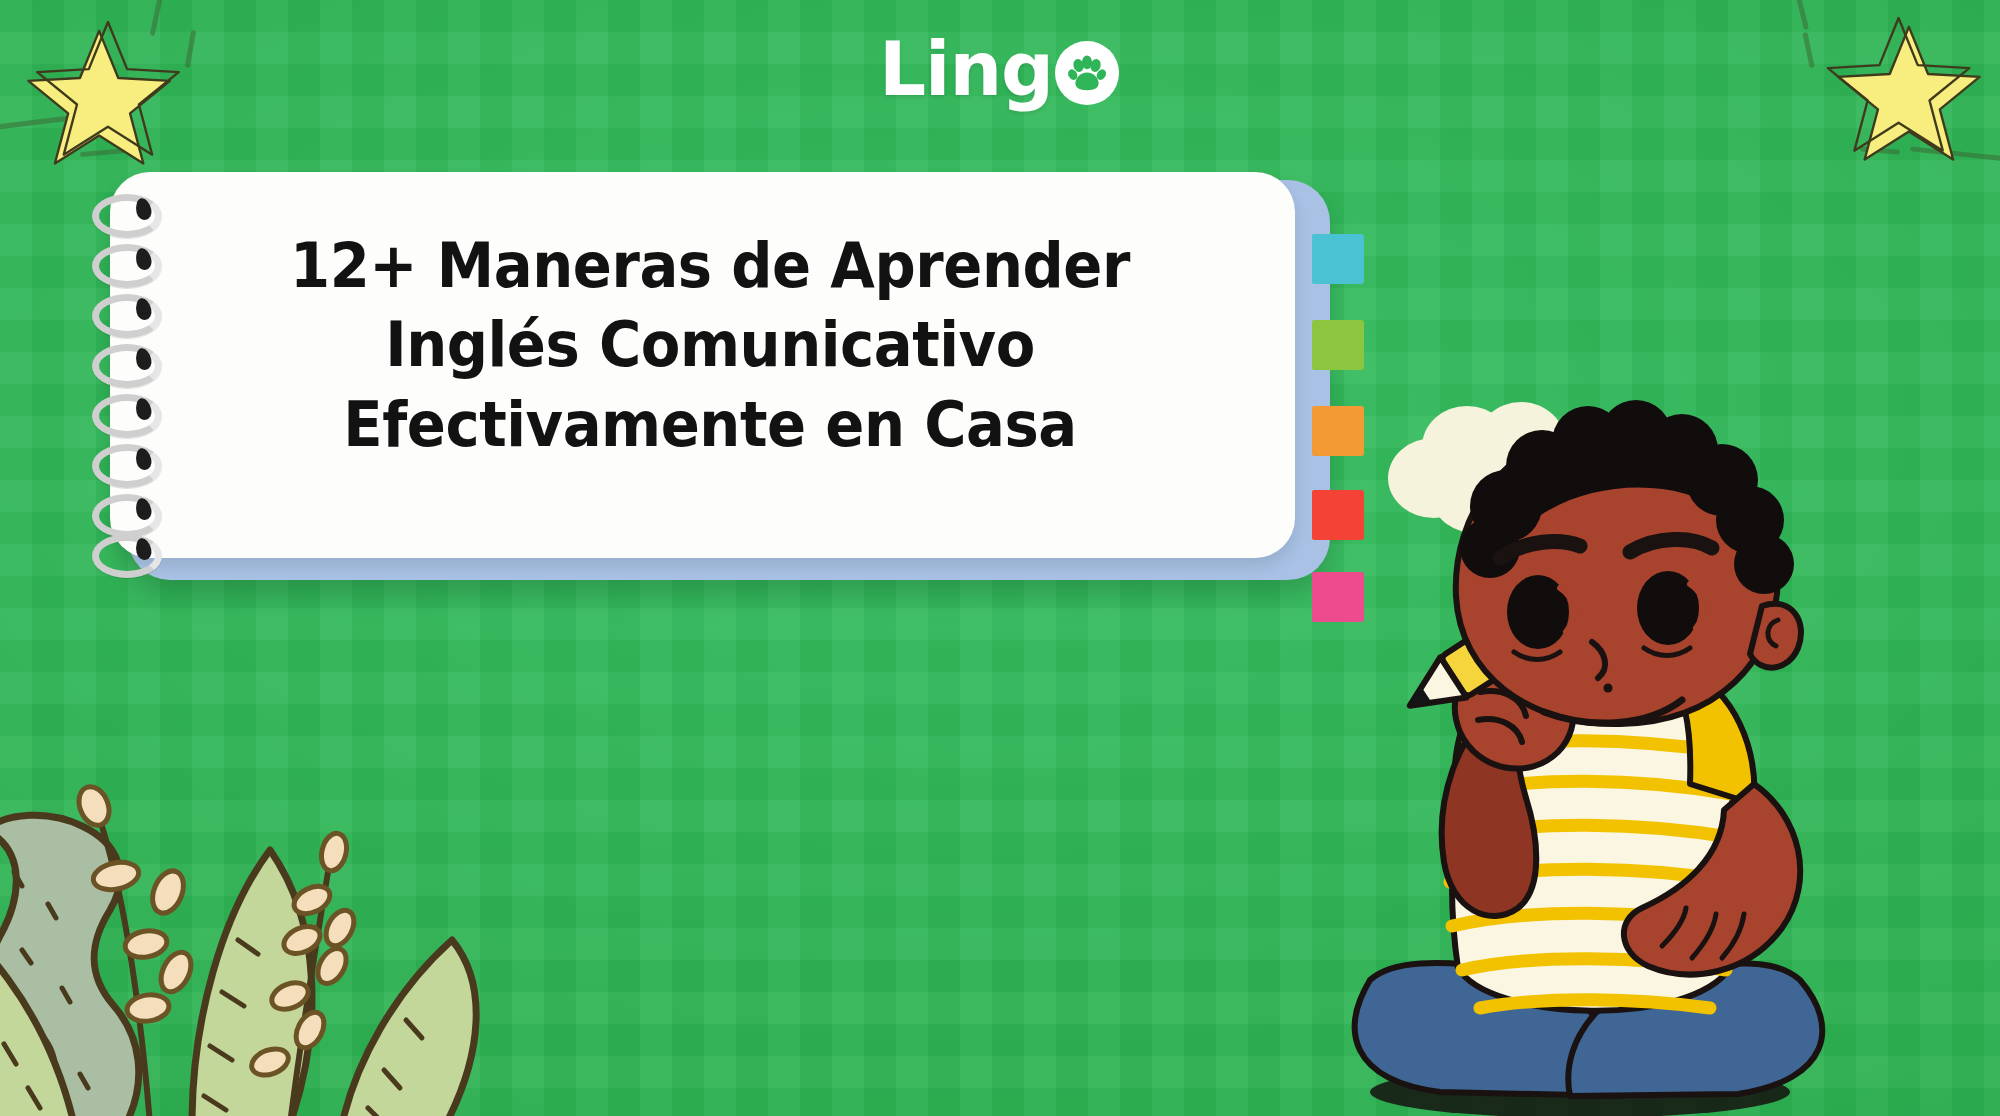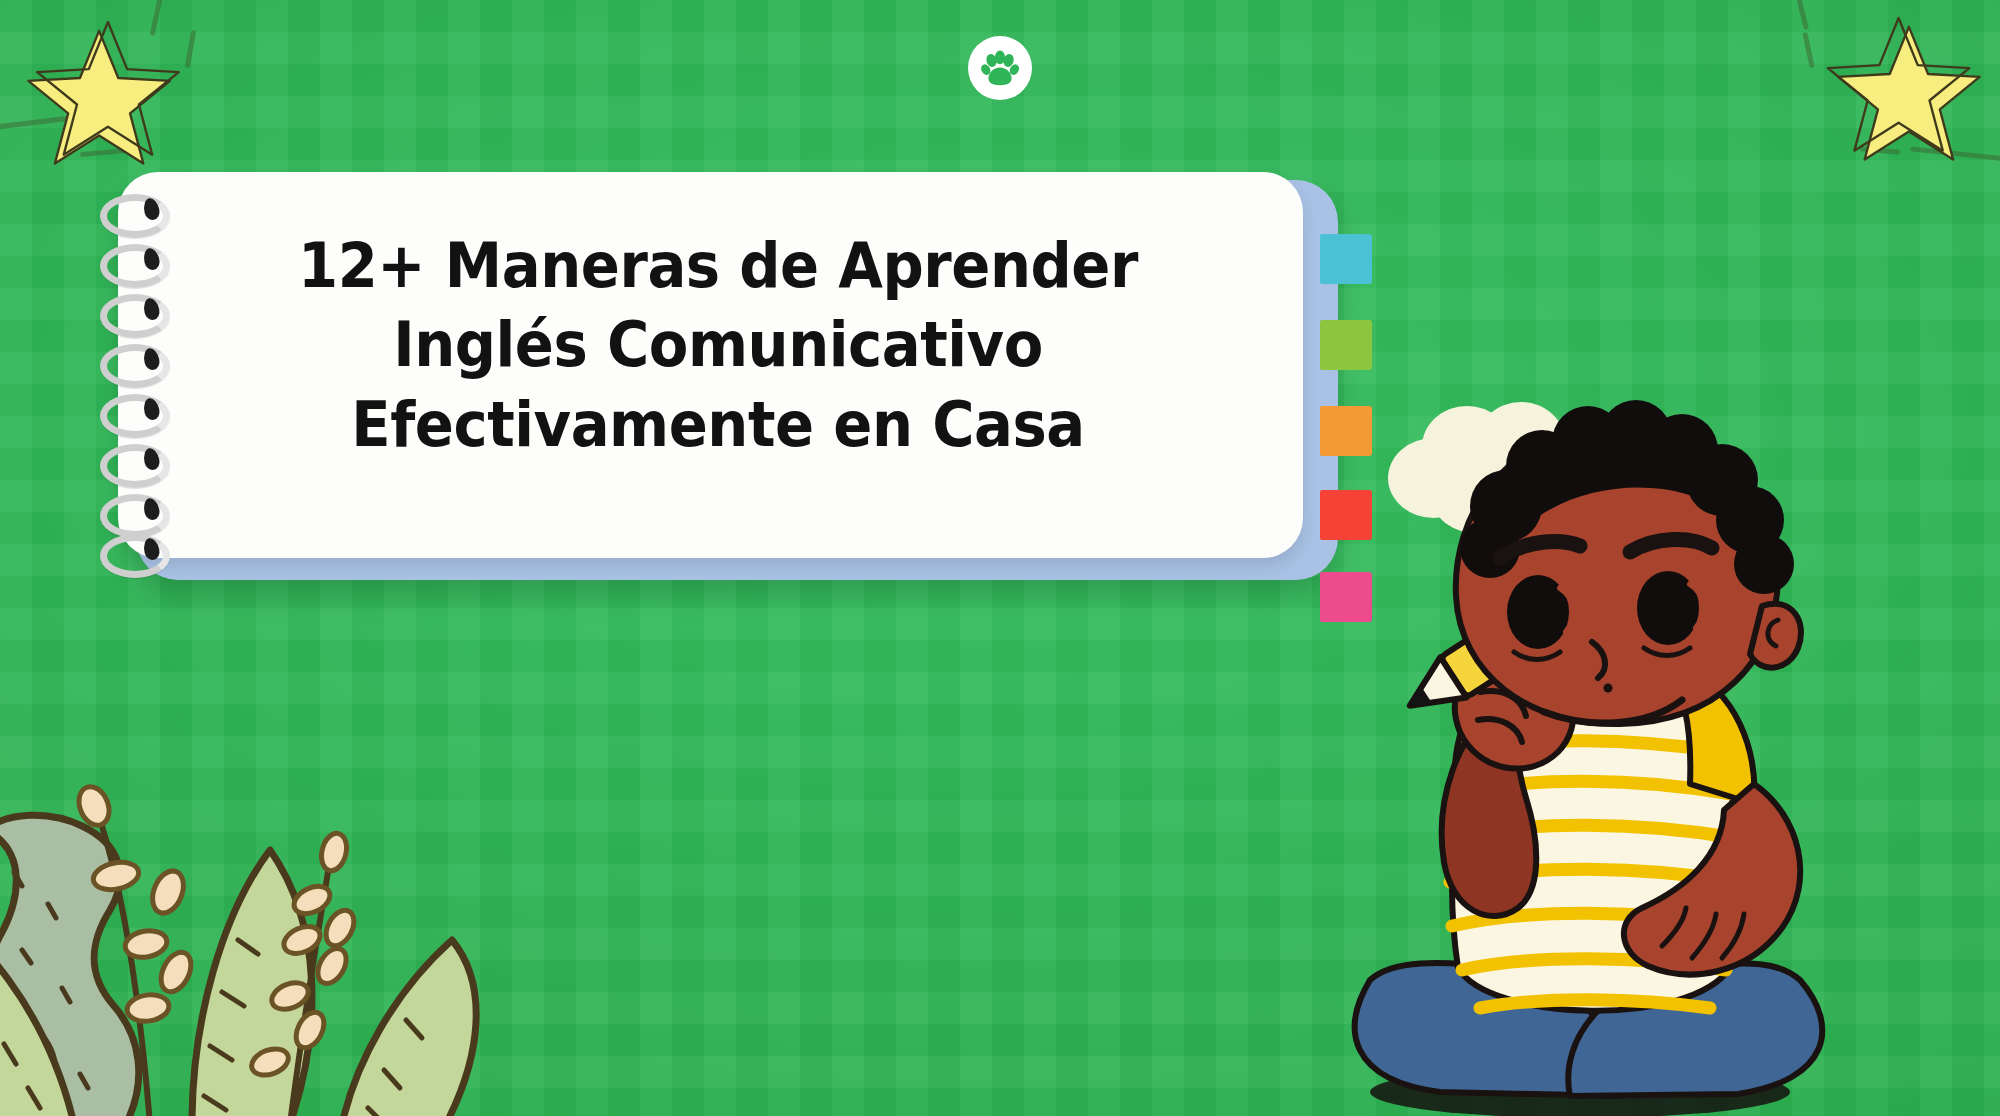--- a/index.html
+++ b/index.html
@@ -44,21 +44,21 @@
     width:64px;height:64px;border-radius:50%;
     background:#ffffff;
     display:inline-flex;align-items:center;justify-content:center;
     margin:0 2px;position:relative;top:4px;
     flex:0 0 auto;
   }
   .logo-paw svg{display:block;}
 
   
   .notebook{
-    position:absolute;left:118px;top:172px;width:1220px;height:408px;
+    position:absolute;left:110px;top:172px;width:1220px;height:408px;
     z-index:4;
   }
   .nb-back{
     position:absolute;left:18px;top:8px;width:1202px;height:400px;
     background:#a8c1e4;border-radius:42px;
     box-shadow:0 14px 26px rgba(0,0,0,.16);
   }
   .nb-page{
     position:absolute;left:0px;top:0px;width:1185px;height:386px;
     background:#fdfdfb;border-radius:40px;
@@ -135,20 +135,21 @@
   </div>
 
   <div class="star-wrap" style="left:1828px;top:18px;width:150px;height:140px;">
     <svg width="150" height="140" viewBox="0 0 100 95">
       <polygon points="50,2 63,34 98,36 71,58 80,92 50,73 20,92 29,58 2,36 37,34" fill="#f7ee7f" stroke="#3f3a1c" stroke-width="1.6" stroke-linejoin="round" transform="translate(4,4)"></polygon>
       <polygon points="50,2 63,34 98,36 71,58 80,92 50,73 20,92 29,58 2,36 37,34" fill="none" stroke="#3f3a1c" stroke-width="1.6" stroke-linejoin="round" transform="translate(-3,-2)"></polygon>
     </svg>
   </div>
 
   <div class="logo">
+    <span class="logo-text">Ling</span>
     <span class="logo-paw">
       <svg width="46" height="46" viewBox="0 0 46 46">
         <ellipse cx="14.5" cy="15.5" rx="5.0" ry="6.6" fill="#2fb457" transform="rotate(-16 14.5 15.5)"></ellipse>
         <ellipse cx="23.0" cy="12.4" rx="5.0" ry="6.9" fill="#2fb457"></ellipse>
         <ellipse cx="31.6" cy="15.5" rx="5.0" ry="6.6" fill="#2fb457" transform="rotate(16 31.6 15.5)"></ellipse>
         <ellipse cx="37.4" cy="24.6" rx="4.3" ry="5.6" fill="#2fb457" transform="rotate(28 37.4 24.6)"></ellipse>
         <ellipse cx="8.7" cy="24.6" rx="4.3" ry="5.6" fill="#2fb457" transform="rotate(-28 8.7 24.6)"></ellipse>
         <path d="M23 22.4c6.6 0 11.6 5.4 11.6 10.9 0 4.5-4.3 6.9-11.6 6.9s-11.6-2.4-11.6-6.9c0-5.5 5-10.9 11.6-10.9z" fill="#2fb457"></path>
       </svg>
     </span>

